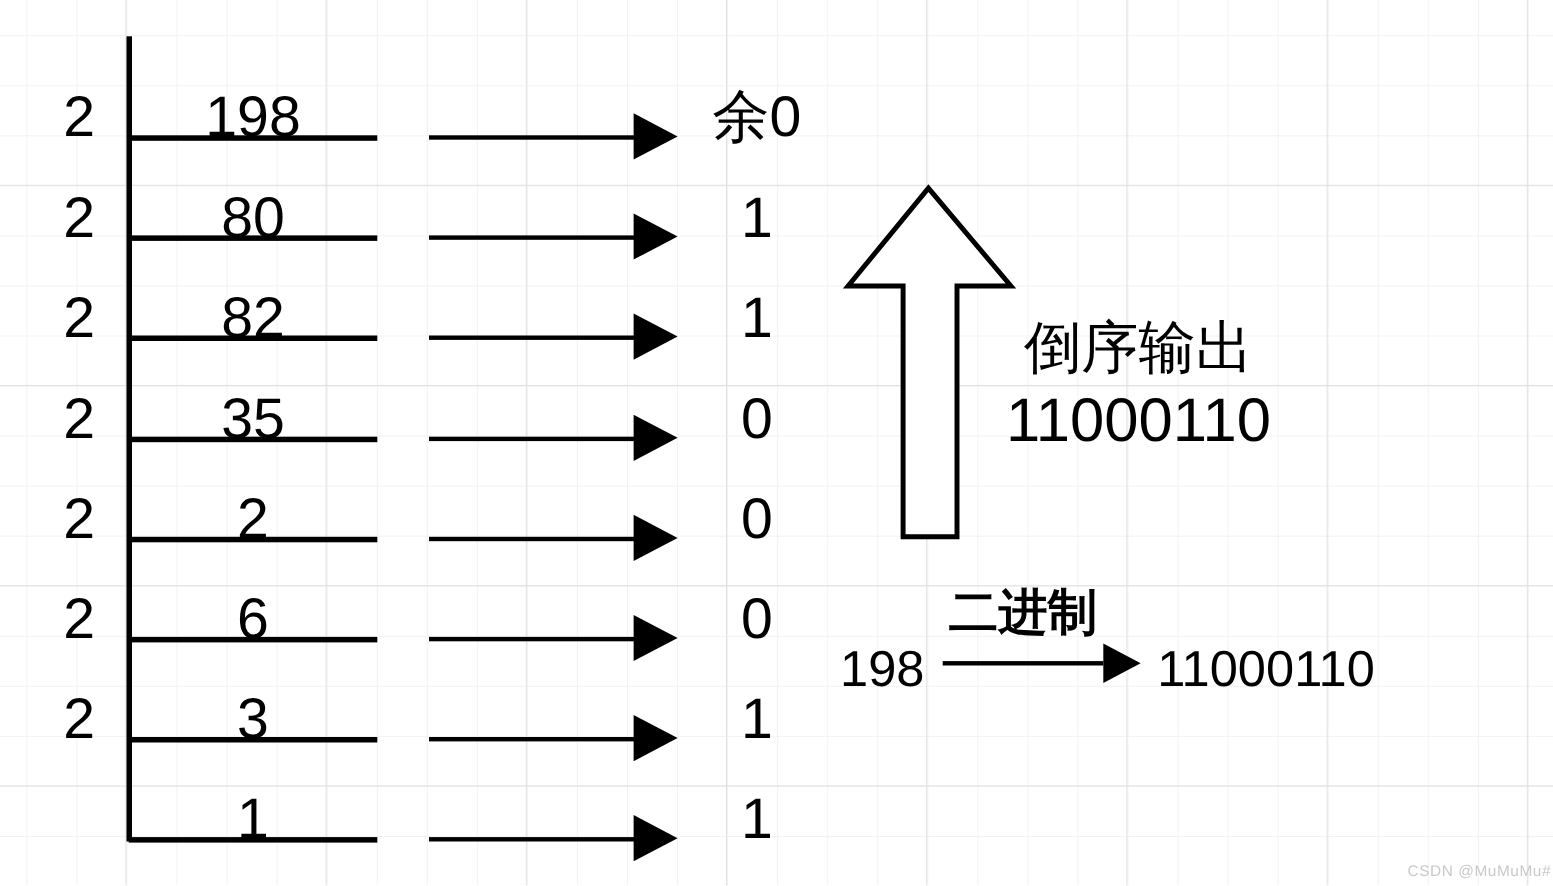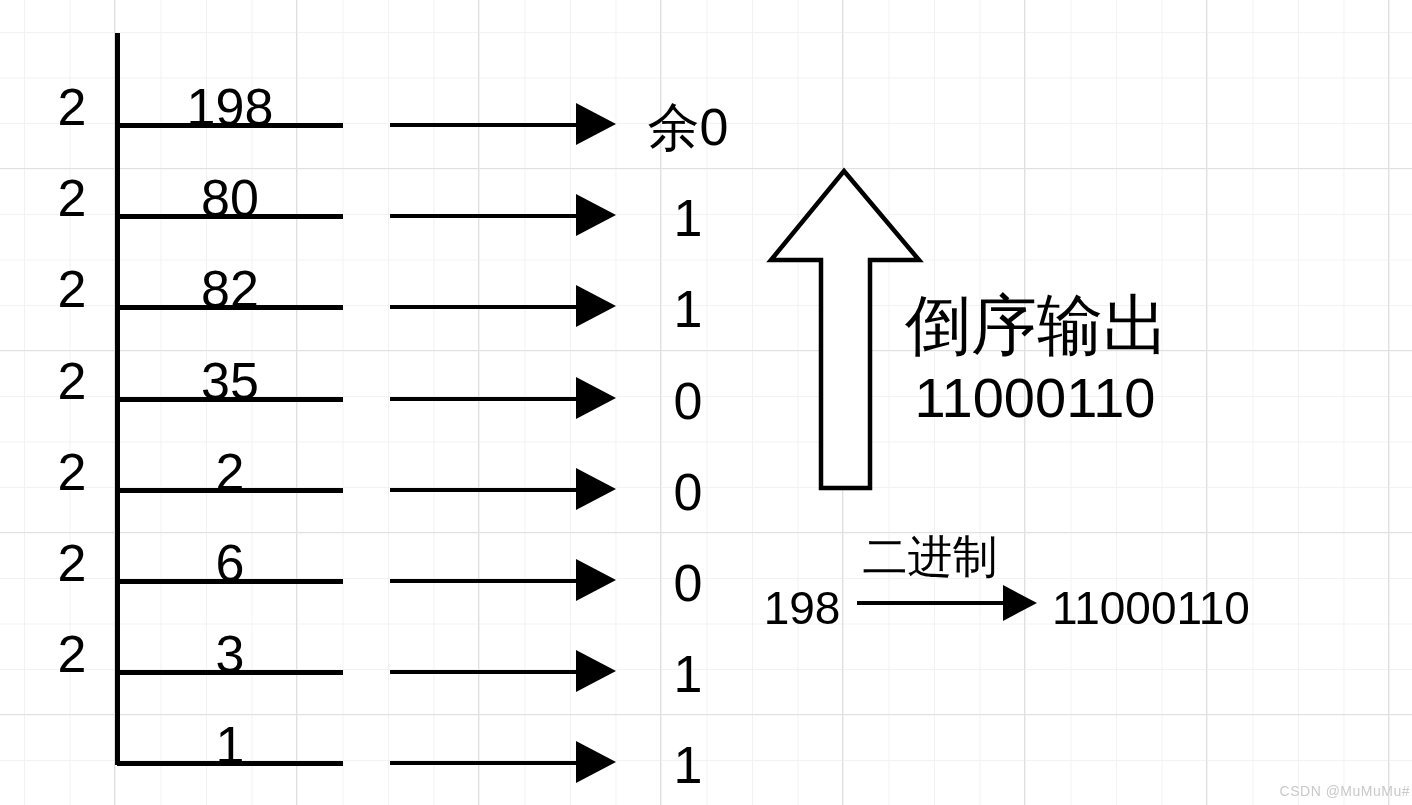--- a/index.html
+++ b/index.html
@@ -18,30 +18,30 @@
   }
   .vline{position:absolute;left:115px;top:33px;width:5px;height:732px;background:#000;}
   .row{position:absolute;left:0;width:100%;height:0;}
   .txt{position:absolute;line-height:1;white-space:nowrap;}
   .divisor{left:40px;width:64px;top:-44px;font-size:52px;text-align:center;}
   .quotient{left:117px;width:226px;top:-44px;font-size:52px;text-align:center;}
   .underline{position:absolute;left:117px;top:-2px;width:226px;height:5px;background:#000;}
   .arrow-line{position:absolute;left:390px;top:-2px;width:188px;height:4px;background:#000;}
   .arrow-head{position:absolute;left:186px;top:-20px;width:0;height:0;
     border-left:40px solid #000;border-top:21px solid transparent;border-bottom:21px solid transparent;}
-  .remainder{left:638px;width:100px;top:-44px;font-size:52px;text-align:center;margin-top:20px;}
+  .remainder{left:638px;width:100px;top:-44px;font-size:52px;text-align:center;}
   .big-arrow-svg{position:absolute;left:0;top:0;pointer-events:none;}
   .reverse-note{position:absolute;left:905px;top:288px;width:260px;text-align:center;}
-  .reverse-caption{font-size:66px;line-height:1.15;white-space:nowrap;}
+  .reverse-caption{font-size:52px;line-height:1.15;white-space:nowrap;}
   .reverse-binary{font-size:56px;line-height:1.2;white-space:nowrap;}
   .formula-input{left:752px;top:585px;width:100px;font-size:46px;text-align:center;}
   .formula-arrow-line{position:absolute;left:857px;top:601px;width:146px;height:4px;background:#000;}
   .formula-arrow-head{position:absolute;left:146px;top:-16px;width:0;height:0;
     border-left:34px solid #000;border-top:18px solid transparent;border-bottom:18px solid transparent;}
-  .formula-label{left:855px;top:534px;width:150px;font-size:45px;text-align:center;}
+  .formula-label{left:855px;top:534px;width:150px;font-size:45px;text-align:center;font-weight:bold;}
   .formula-output{left:1052px;top:585px;font-size:46px;}
   .watermark{position:absolute;right:2px;bottom:6px;font-size:14px;color:#c9c9c9;letter-spacing:0.5px;}
 </style>
 </head>
 <body>
 
 <div class="canvas">
 
   <div class="vline"></div>
 

